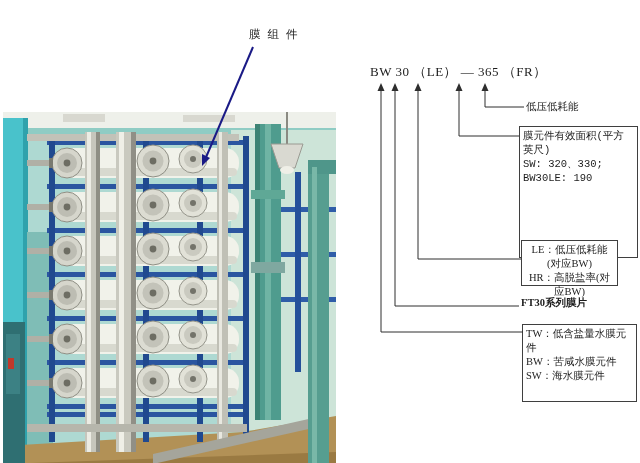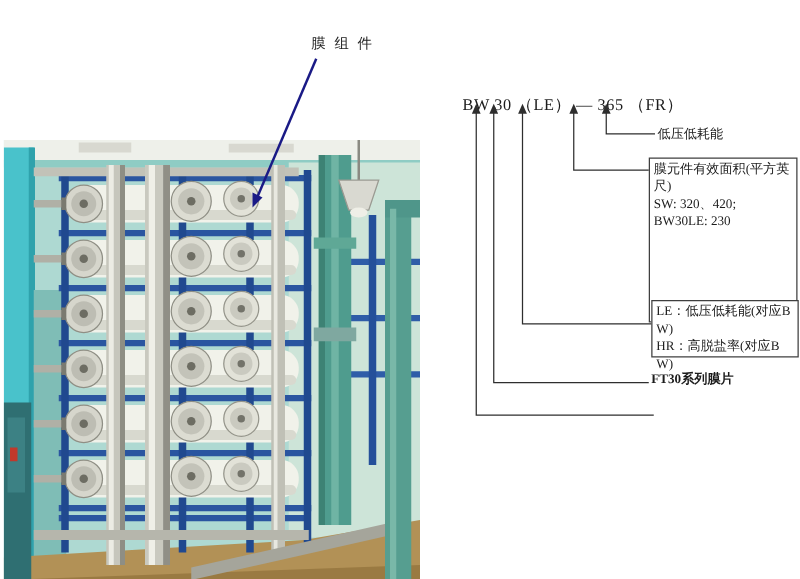--- a/index.html
+++ b/index.html
@@ -5,30 +5,30 @@
   html,body{margin:0;padding:0;background:#fff;}
   #page{
     position:relative;width:640px;height:463px;background:#ffffff;
     font-family:"Liberation Serif","DejaVu Serif",serif;color:#1c1c1c;overflow:hidden;margin-top:19px;
   }
   .abs{position:absolute;}
   #membrane-label{left:249px;top:8px;font-size:11.5px;letter-spacing:7px;white-space:nowrap;}
   #connector-layer{left:0;top:0;width:640px;height:463px;pointer-events:none;z-index:3;}
   #photo-wrap{left:3px;top:93px;width:333px;height:359px;z-index:1;}
   #photo-wrap svg{display:block;width:100%;height:100%;}
-  #heading{left:370px;top:56px;font-size:13px;white-space:nowrap;letter-spacing:0.5px;z-index:2;}
+  #heading{left:370px;top:44px;font-size:13px;white-space:nowrap;letter-spacing:0.5px;z-index:2;}
   .callout-text{font-size:10.5px;white-space:nowrap;z-index:2;}
   #label-fr{left:526px;top:81px;}
   #label-ft30{left:521px;top:277px;font-weight:bold;}
   .callout-box{
     border:1px solid #3f3f3f;background:#ffffff;font-size:10.5px;line-height:14px;
     padding:2px 3px;box-sizing:border-box;z-index:2;
   }
-  #box-area{left:519px;top:107px;width:119px;height:132px;}
-  #box-grade{left:521px;top:221px;width:118px;height:46px;}
+  #box-area{left:519px;top:107px;width:119px;height:132px;font-family:Liberation Mono, monospace;}
+  #box-grade{left:521px;top:221px;width:97px;height:46px;text-align:center;}
   #box-type{left:522px;top:305px;width:115px;height:78px;}
   .box-line{white-space:normal;word-break:break-all;}
 </style>
 </head>
 <body>
 
 <div id="page">
 
   <div id="membrane-label" class="abs">膜组件</div>
 
@@ -230,25 +230,30 @@
     <g>
       <line x1="253" y1="28" x2="204" y2="143" stroke="#1a1a86" stroke-width="2"></line>
       <polygon points="202,147 210,139 202,135" fill="#1a1a86"></polygon>
     </g>
   </svg>
 
   <div id="label-fr" class="abs callout-text">低压低耗能</div>
 
   <div id="box-area" class="abs callout-box">
     <div class="box-line">膜元件有效面积(平方英尺)</div>
-    <div class="box-line">SW: 320、420;</div>
-    <div class="box-line">BW30LE: 230</div>
+    <div class="box-line">SW: 320、330;</div>
+    <div class="box-line">BW30LE: 190</div>
   </div>
 
   <div id="box-grade" class="abs callout-box">
     <div class="box-line">LE：低压低耗能(对应BW)</div>
     <div class="box-line">HR：高脱盐率(对应BW)</div>
   </div>
 
   <div id="label-ft30" class="abs callout-text">FT30系列膜片</div>
 
+  <div id="box-type" class="abs callout-box">
+    <div class="box-line">TW：低含盐量水膜元件</div>
+    <div class="box-line">BW：苦咸水膜元件</div>
+    <div class="box-line">SW：海水膜元件</div>
+  </div>
 
 </div>
 
 </body></html>

